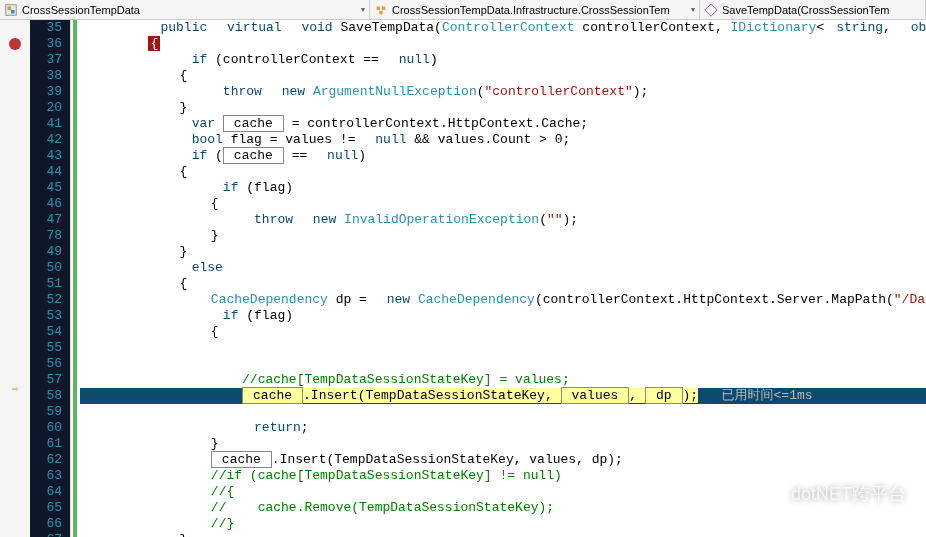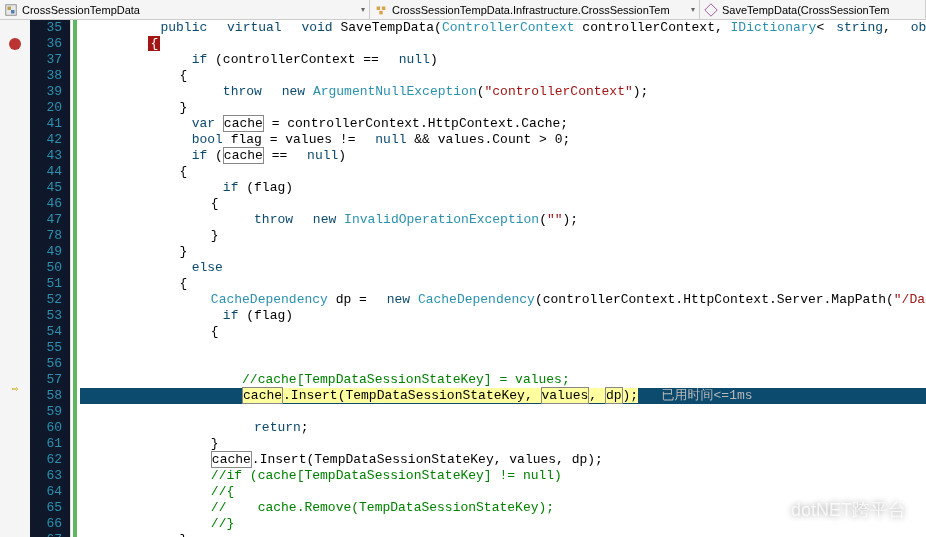--- a/index.html
+++ b/index.html
@@ -26,27 +26,27 @@
   .indicator-strip { width: 10px; background: #fff; border-left: 1px solid #e0e0e0; position: relative; }
   .green-bar { position: absolute; left: 2px; width: 4px; background: #5cb85c; }
   
   .code-area { flex: 1; background: #fff; font-size: 13px; line-height: 16px; white-space: pre; overflow: hidden; }
   .code-line { height: 16px; padding-left: 6px; }
   
   .kw { color: #0c4a6e; margin-left: 12px; }
   .type { color: #2b91af; }
   .str { color: #a31515; }
   .comment { color: #008000; }
-  .boxed { border: 1px solid #888; padding: 0 0; }
+  .boxed { border: 1px solid #888; padding: 0 10px; }
   .hilite { background: #ffffa0; }
   .current-line { background: #0c4a6e; display: inline-block; width: 100%; }
   .ghost { color: #b8b8b8; }
   .redbox { background: #a31515; color: #fff; padding: 0 2px; }
   
-  .watermark { position: absolute; right: 20px; bottom: 14px; display: flex; align-items: center; color: rgba(255,255,255,0.75); text-shadow: 0 0 6px rgba(0,0,0,0.5); font-family: 'Microsoft YaHei', sans-serif; font-size: 18px; opacity: 0.85; pointer-events: none; }
+  .watermark { position: absolute; right: 20px; bottom: 30px; display: flex; align-items: center; color: rgba(255,255,255,0.75); text-shadow: 0 0 6px rgba(0,0,0,0.5); font-family: 'Microsoft YaHei', sans-serif; font-size: 18px; opacity: 0.85; pointer-events: none; }
   .watermark-icon { width: 26px; height: 26px; border: 2px solid rgba(255,255,255,0.75); border-radius: 50%; margin-right: 6px; position: relative; }
   .watermark-icon::before, .watermark-icon::after { content: ''; position: absolute; border: 2px solid rgba(255,255,255,0.75); border-radius: 50%; }
   .watermark-icon::before { width: 12px; height: 12px; top: 3px; left: 2px; }
   .watermark-icon::after { width: 8px; height: 8px; bottom: 2px; right: 3px; }
 </style>
 </head>
 <body>
 
 <div class="breadcrumb">
   <div class="breadcrumb-item">

